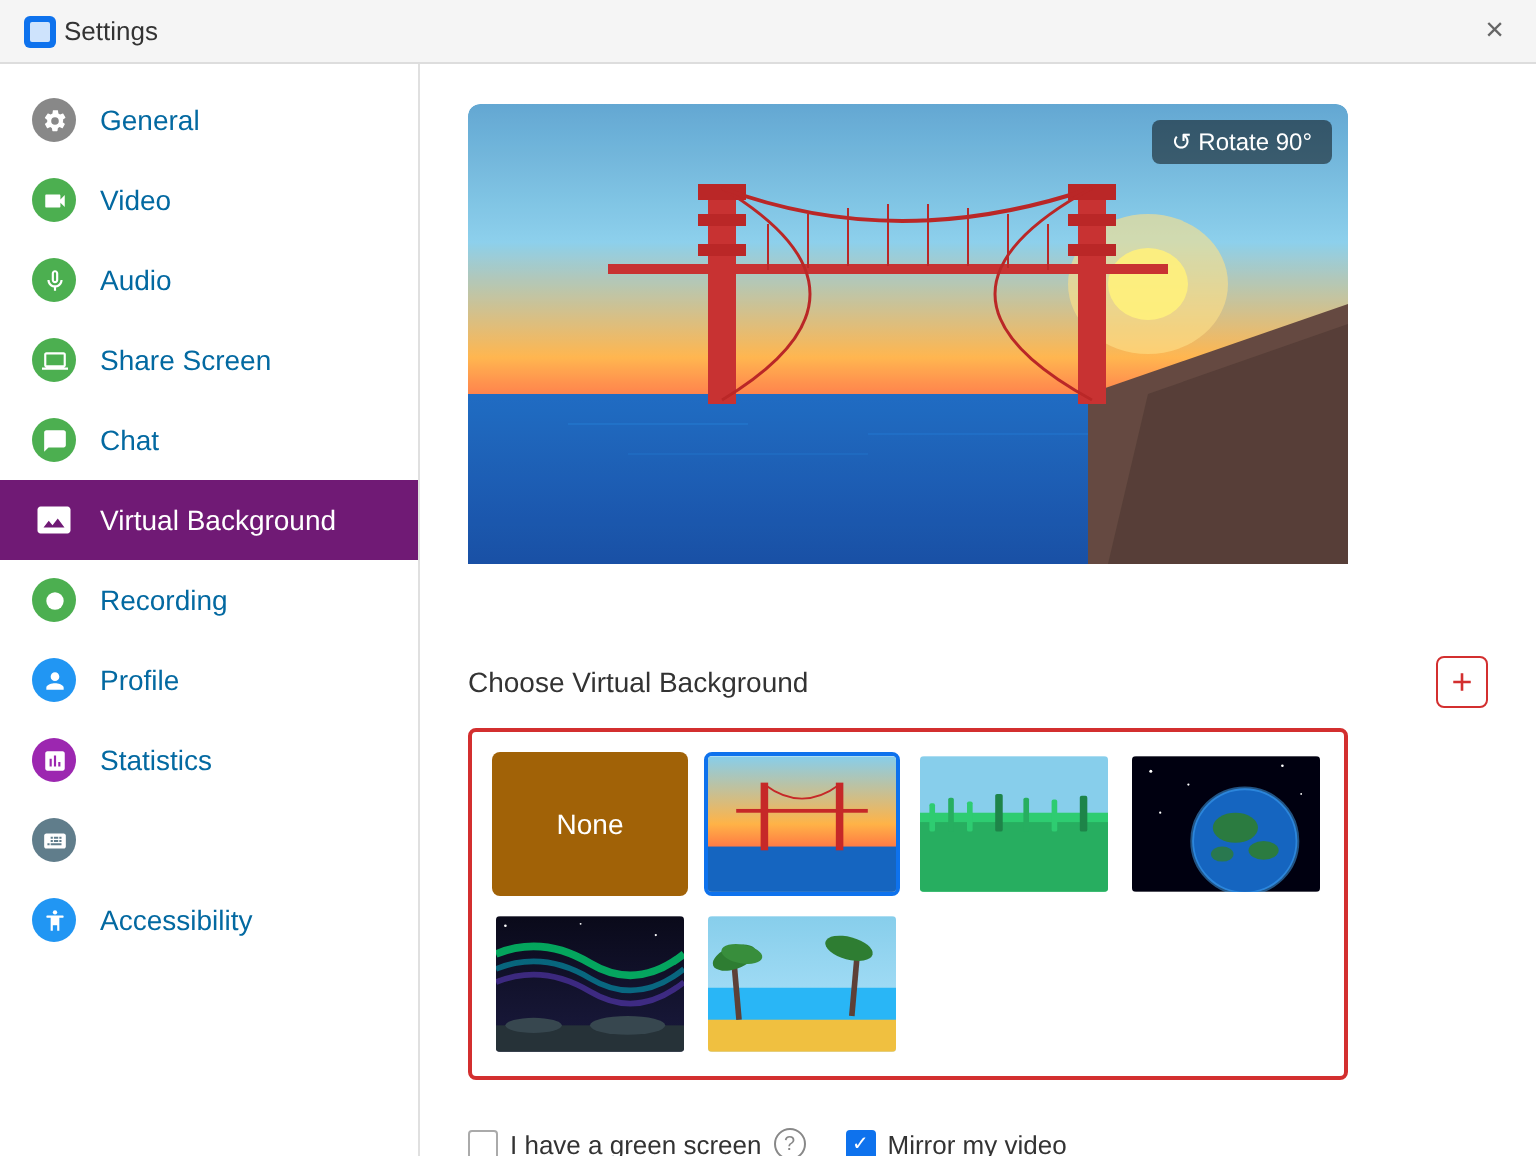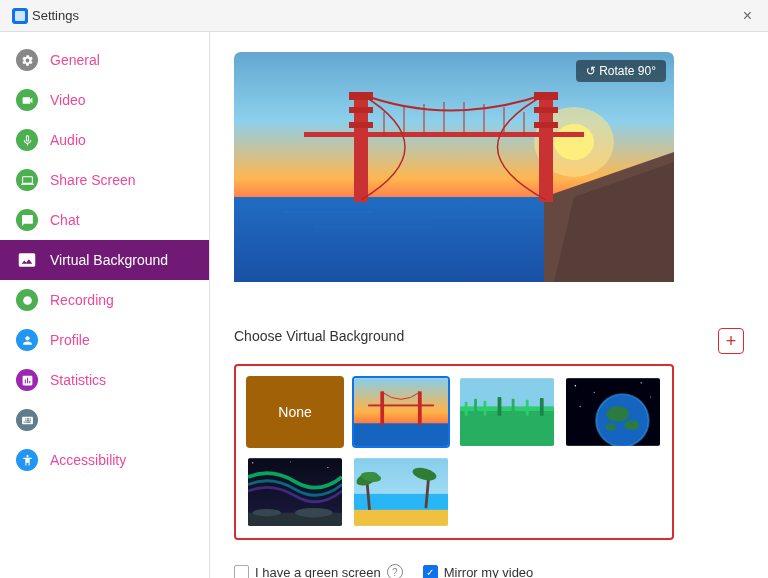--- a/index.html
+++ b/index.html
@@ -66,21 +66,21 @@
       background: #fff;
       flex-shrink: 0;
       padding: 8px 0;
     }
     .sidebar-item {
       display: flex;
       align-items: center;
       gap: 12px;
       padding: 9px 16px;
       cursor: pointer;
-      color: #ec4899;
+      color: #0369a1;
       font-size: 14px;
       border-radius: 0;
     }
     .sidebar-item.active {
       background: #701a75;
       color: #fff;
     }
     .sidebar-item.active .sidebar-icon { color: #fff; }
     .sidebar-icon {
       width: 22px;
@@ -158,21 +158,21 @@
       align-items: center;
       gap: 4px;
     }
 
     
     .choose-label {
       font-size: 14px;
       color: #333;
       margin-bottom: 10px;
       display: flex;
-      align-items: flex-start;
+      align-items: center;
       justify-content: space-between;
       gap: 27px;
     }
     .add-btn {
       width: 26px;
       height: 26px;
       border: 1.5px solid #d32f2f;
       color: #d32f2f;
       background: white;
       border-radius: 4px;

